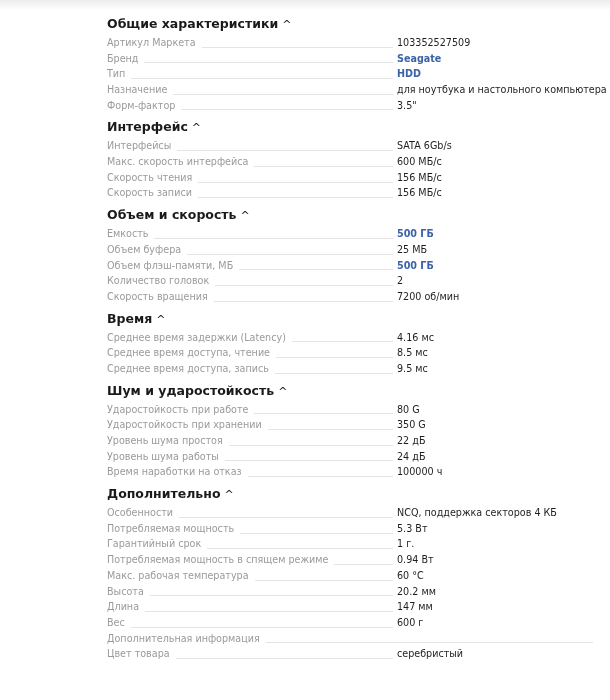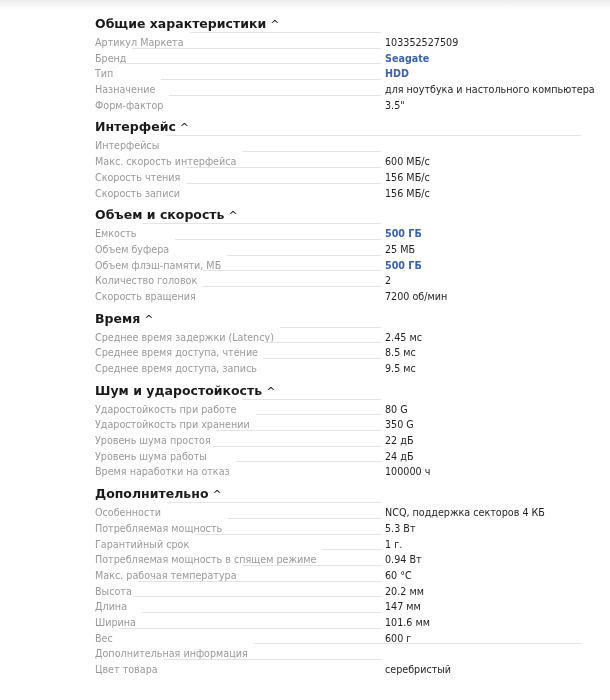--- a/index.html
+++ b/index.html
@@ -2,27 +2,27 @@
 <html><head>
 <meta charset="utf-8">
 <style>
   html, body { margin:0; padding:0; }
   body {
     width:610px; height:700px; overflow:hidden; background:#ffffff;
     font-family:"DejaVu Sans", sans-serif; color:#1a1a1a; position:relative;
   }
   .topshade { position:absolute; left:0; top:0; width:610px; height:10px;
     background:linear-gradient(#ececec,#ffffff); }
-  .wrap { position:absolute; left:95px; top:12px; width:490px; }
+  .wrap { position:absolute; left:107px; top:12px; width:490px; }
   .section-title {
     font-size:12.5px; font-weight:bold; height:22px; line-height:22px;
     margin-top:1px; cursor:pointer; white-space:nowrap;
   }
   .section-title .caret { font-weight:normal; font-size:11px; margin-left:4px; display:inline-block; }
-  .row { display:flex; align-items:flex-start; height:15.7px; line-height:15.7px; font-size:9.6px; }
+  .row { display:flex; align-items:flex-end; height:15.7px; line-height:15.7px; font-size:9.6px; }
   .lbl { color:#9a9a9a; white-space:nowrap; }
   .dots { flex:1; border-bottom:1px solid #e4e4e4; margin:0 4px 0 6px; transform:translateY(-3px); }
   .val { width:200px; color:#1e1e1e; white-space:nowrap; }
   .val.link { color:#3b63a8;font-weight:bold; }
   .gap { height:2px; }
   .cut { position:absolute; left:107px; top:692px; font-size:9.6px; color:#c8c8c8; white-space:nowrap; }
 </style>
 </head>
 <body>
 
@@ -52,20 +52,21 @@
     <div class="row">
       <span class="lbl">Форм-фактор</span>
       <span class="dots"></span>
       <span class="val">3.5"</span>
     </div>
     <div class="gap"></div>
     <div class="section-title"><span>Интерфейс</span><span class="caret">^</span></div>
     <div class="row">
       <span class="lbl">Интерфейсы</span>
       <span class="dots"></span>
+      <span class="val">SATA 6Gb/s</span>
     </div>
     <div class="row">
       <span class="lbl">Макс. скорость интерфейса</span>
       <span class="dots"></span>
       <span class="val">600 МБ/с</span>
     </div>
     <div class="row">
       <span class="lbl">Скорость чтения</span>
       <span class="dots"></span>
       <span class="val">156 МБ/с</span>
@@ -100,21 +101,21 @@
     <div class="row">
       <span class="lbl">Скорость вращения</span>
       <span class="dots"></span>
       <span class="val">7200 об/мин</span>
     </div>
     <div class="gap"></div>
     <div class="section-title"><span>Время</span><span class="caret">^</span></div>
     <div class="row">
       <span class="lbl">Среднее время задержки (Latency)</span>
       <span class="dots"></span>
-      <span class="val">2.45 мс</span>
+      <span class="val">4.16 мс</span>
     </div>
     <div class="row">
       <span class="lbl">Среднее время доступа, чтение</span>
       <span class="dots"></span>
       <span class="val">8.5 мс</span>
     </div>
     <div class="row">
       <span class="lbl">Среднее время доступа, запись</span>
       <span class="dots"></span>
       <span class="val">9.5 мс</span>
@@ -175,25 +176,20 @@
     </div>
     <div class="row">
       <span class="lbl">Высота</span>
       <span class="dots"></span>
       <span class="val">20.2 мм</span>
     </div>
     <div class="row">
       <span class="lbl">Длина</span>
       <span class="dots"></span>
       <span class="val">147 мм</span>
-    </div>
-    <div class="row">
-      <span class="lbl">Ширина</span>
-      <span class="dots"></span>
-      <span class="val">101.6 мм</span>
     </div>
     <div class="row">
       <span class="lbl">Вес</span>
       <span class="dots"></span>
       <span class="val">600 г</span>
     </div>
     <div class="row">
       <span class="lbl">Дополнительная информация</span>
       <span class="dots"></span>
     </div>

